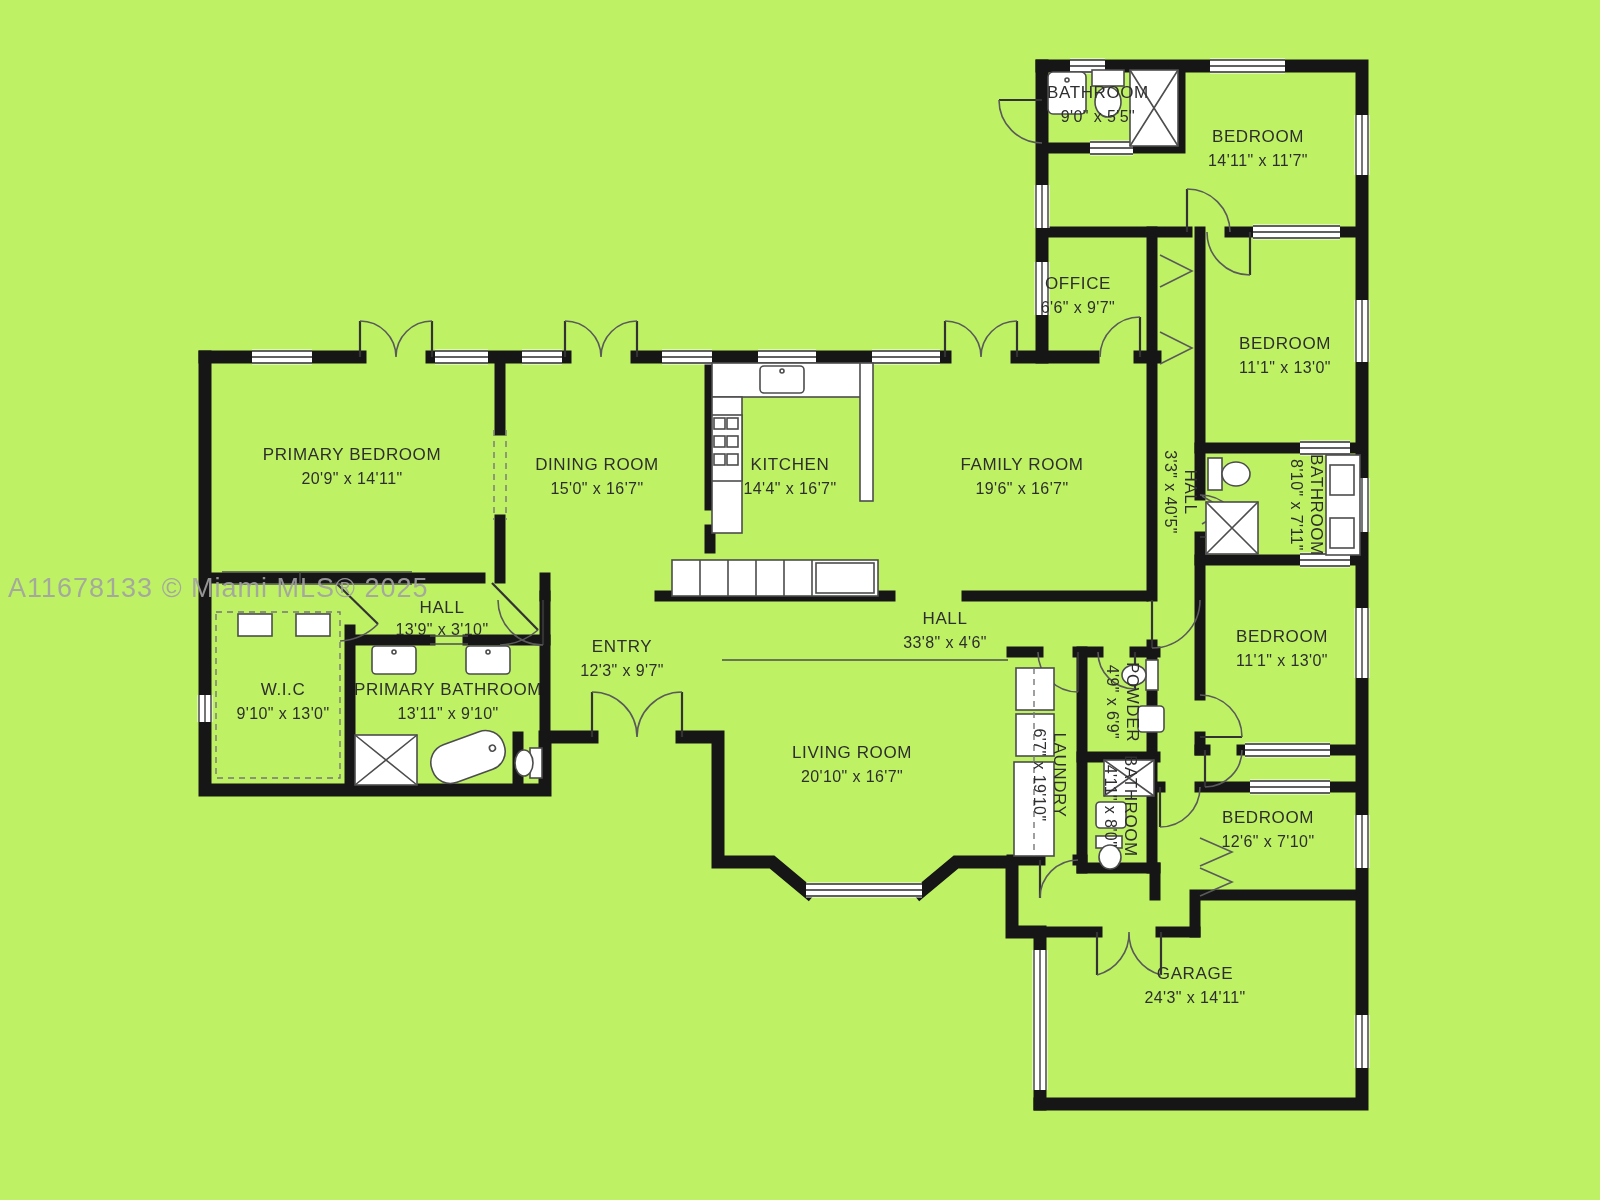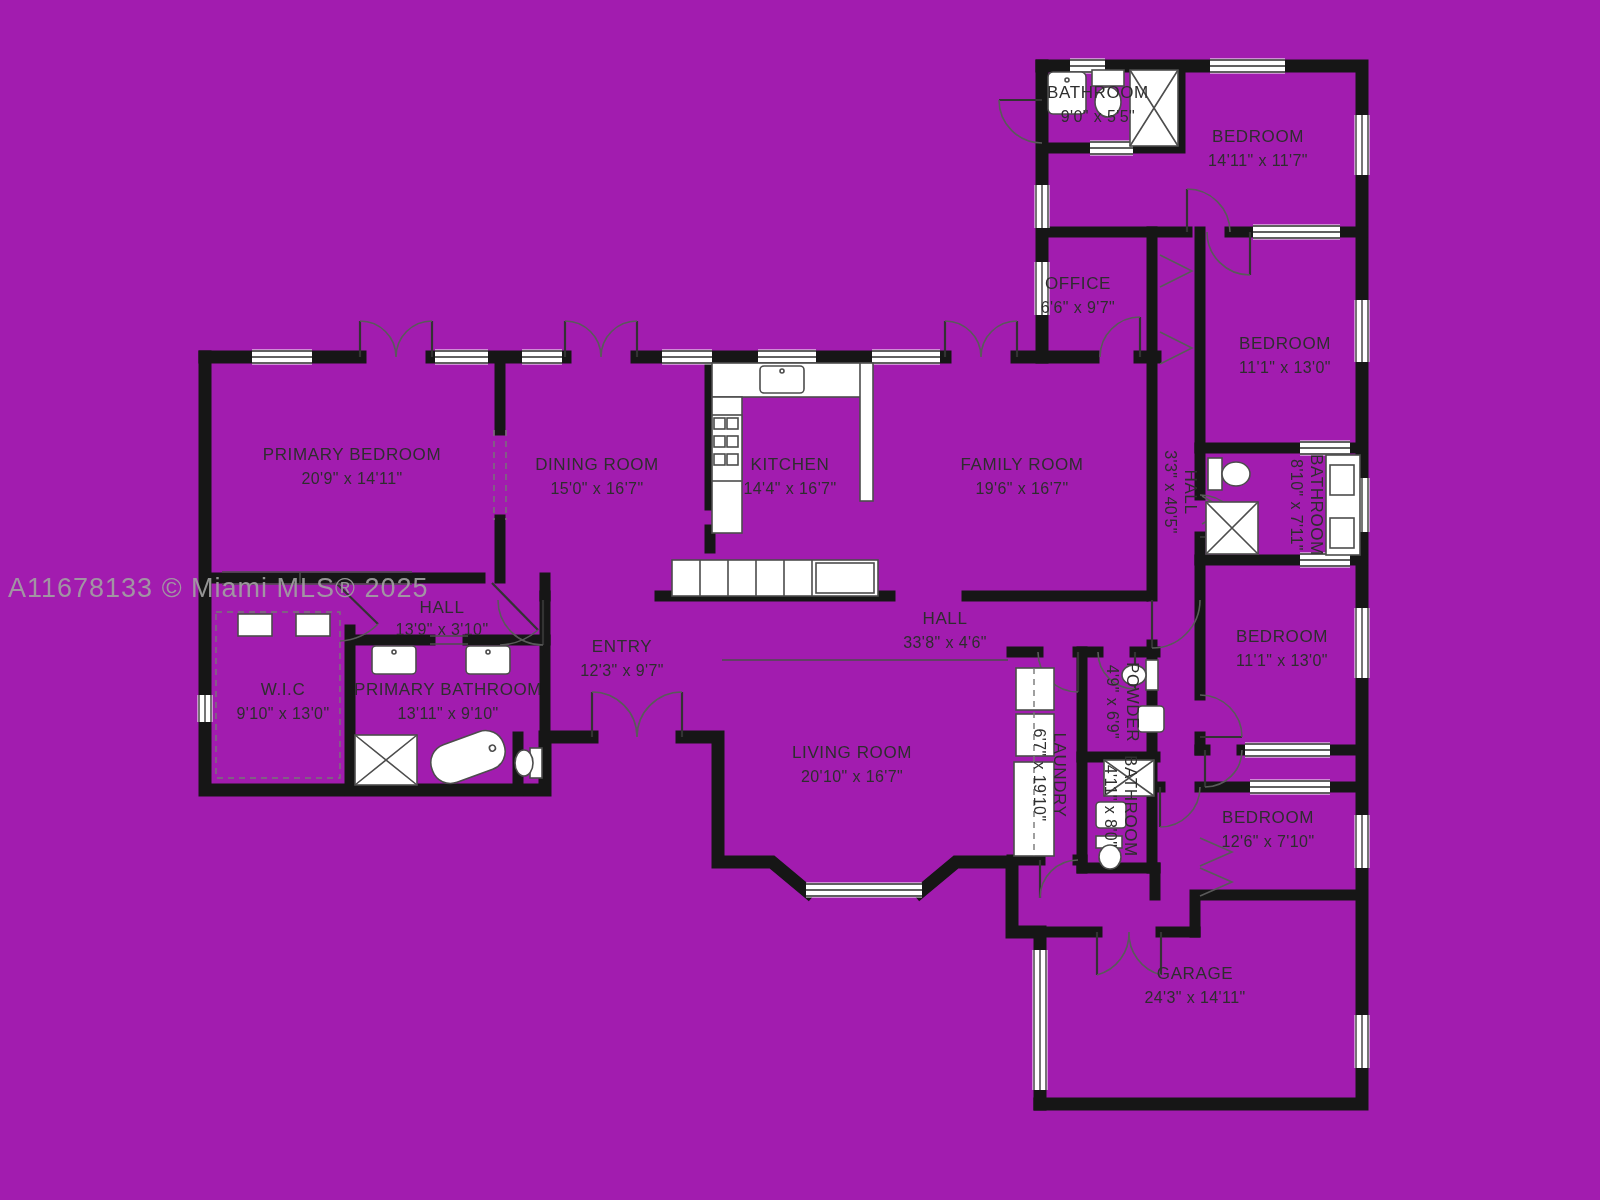--- a/index.html
+++ b/index.html
@@ -1,16 +1,16 @@
 <!DOCTYPE html>
 <html><head>
 <meta charset="utf-8">
 <style>
   html,body{margin:0;padding:0;background:#ffffff;}
-  .canvas{position:relative;width:1600px;height:1200px;background:#a21caf;overflow:hidden;
+  .canvas{position:relative;width:1600px;height:1200px;background:#bef264;overflow:hidden;
           font-family:"Liberation Sans", sans-serif;}
   svg{position:absolute;left:0;top:0;}
   .wall{stroke:#161616;stroke-width:13;fill:none;stroke-linecap:square;}
   .wall-in{stroke:#161616;stroke-width:11;fill:none;stroke-linecap:square;}
   .thin{stroke:#4d4d4d;stroke-width:1.6;fill:none;}
   .fix{stroke:#4d4d4d;stroke-width:1.6;fill:#ffffff;}
   .door{stroke:#5a5a5a;stroke-width:1.6;fill:none;}
   .leaf{stroke:#333333;stroke-width:2.2;fill:none;}
   .dash{stroke:#777777;stroke-width:1.4;fill:none;stroke-dasharray:6 5;}
   .room-name{font-size:17px;fill:#2e2e2e;text-anchor:middle;letter-spacing:.6px;}

